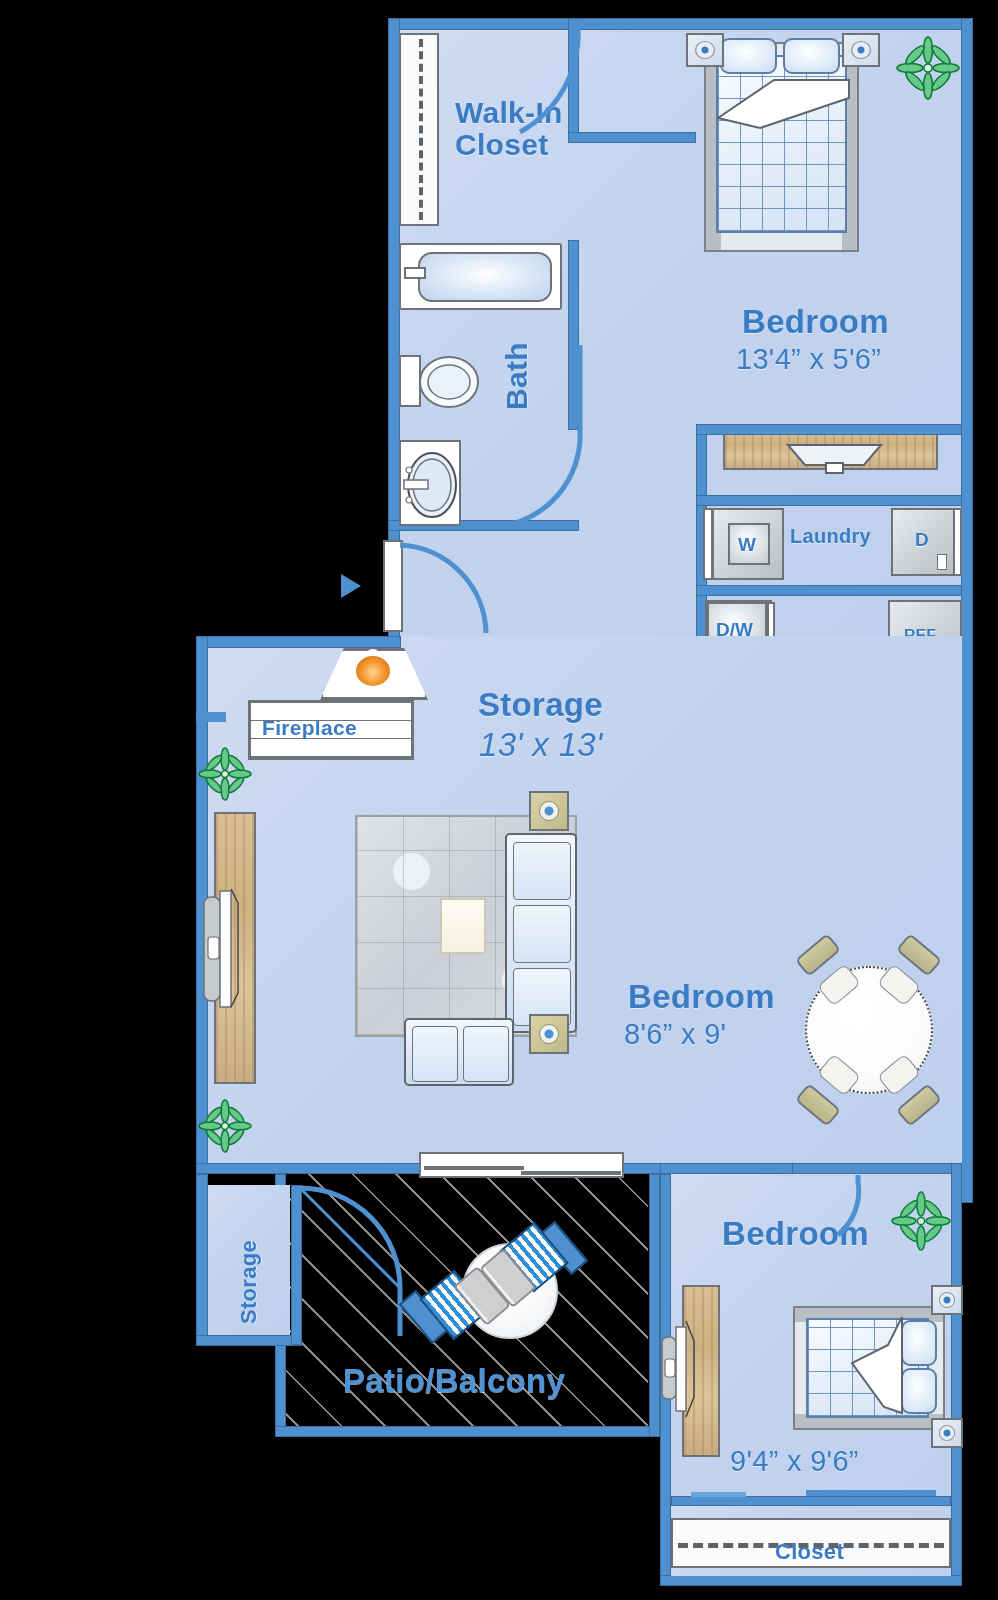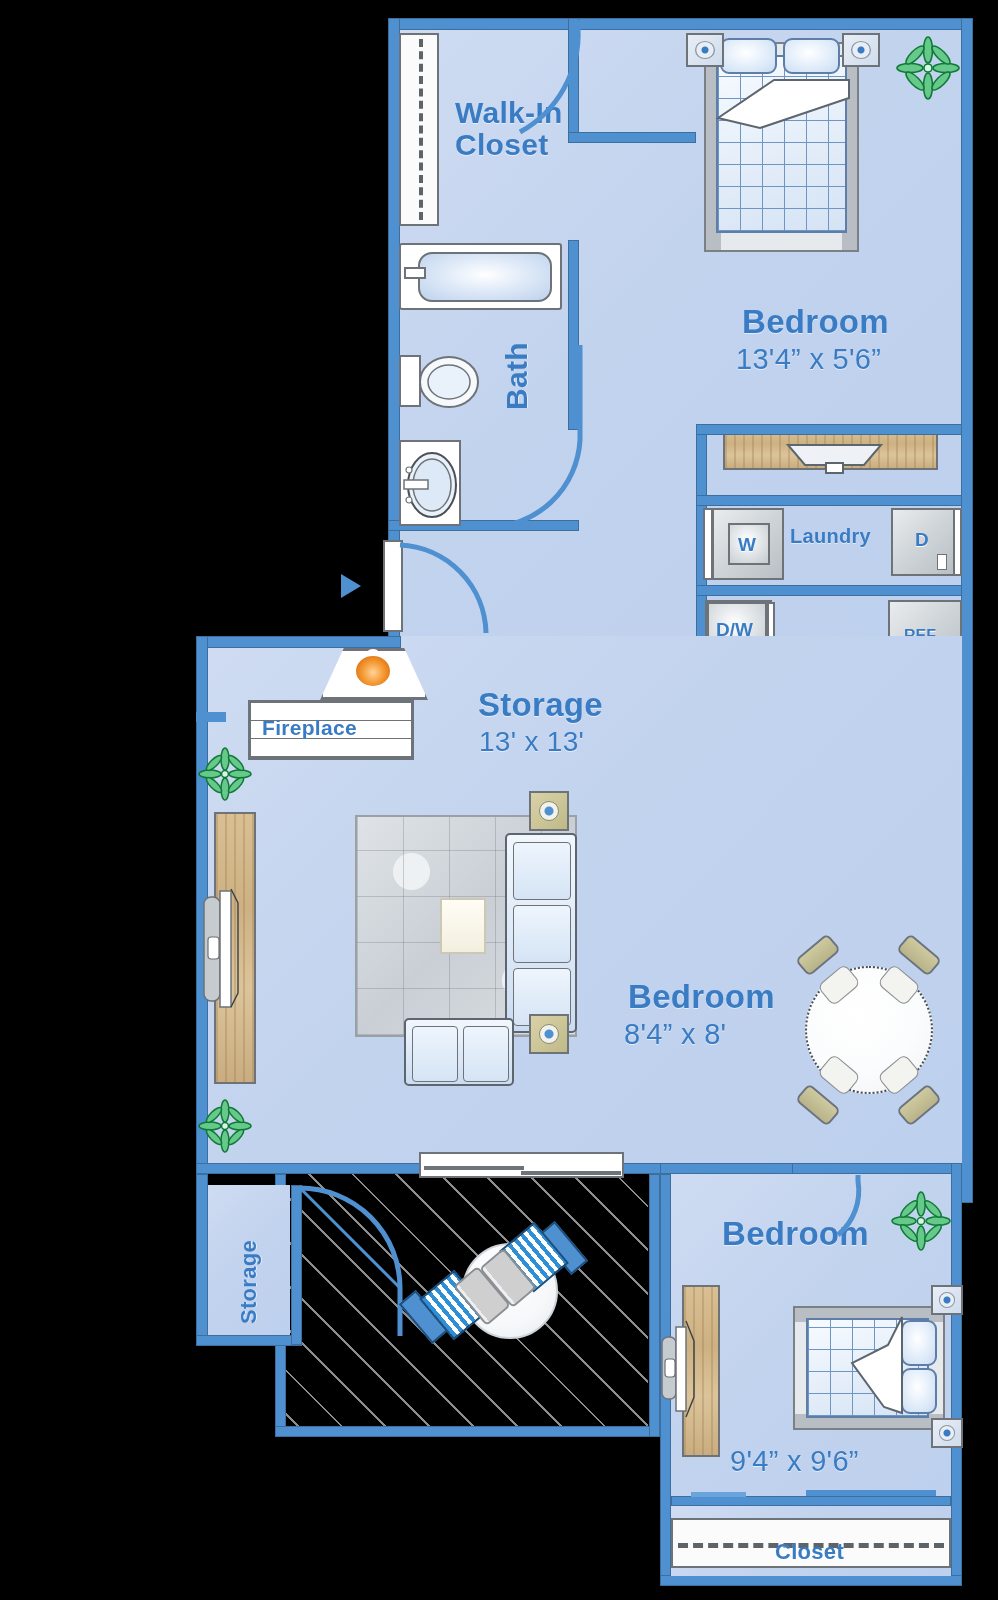--- a/index.html
+++ b/index.html
@@ -260,21 +260,21 @@
 
   <div class="abs fphood" style="left:320px;top:648px;width:108px;height:52px;"></div>
   <div class="abs" style="left:356px;top:656px;width:34px;height:30px;">
     <div class="flamepetals"></div>
     <div class="flame" style="position:relative;"></div>
   </div>
   <div class="abs fpbrick" style="left:248px;top:700px;width:166px;height:60px;"></div>
   <div class="abs lbl med" style="left:262px;top:716px;font-size:21px;">Fireplace</div>
 
   <div class="abs lbl big" style="left:478px;top:686px;font-size:33px;">Storage</div>
-  <div class="abs lbl dim" style="left:479px;top:726px;font-size:28px;">13' x 13'</div>
+  <div class="abs lbl dim" style="left:479px;top:726px;font-size:33px;font-style:italic;">13' x 13'</div>
 
   <div class="abs wood" style="left:214px;top:812px;width:42px;height:272px;">
     <svg style="position:absolute;left:-12px;top:75px;width:46px;height:120px;">
       <rect x="0" y="8" width="16" height="104" rx="7" fill="#c6cbd0" stroke="#6d7378" stroke-width="1.5"></rect>
       <rect x="4" y="48" width="11" height="22" rx="3" fill="#fff" stroke="#6d7378" stroke-width="1.2"></rect>
       <rect x="16" y="2" width="11" height="116" fill="#fff" stroke="#6d7378" stroke-width="1.5"></rect>
       <path d="M27 0 L34 14 L34 104 L27 118" fill="none" stroke="#3b4046" stroke-width="1.4"></path>
     </svg>
   </div>
 
@@ -316,21 +316,21 @@
   </div>
   <div class="abs sofa" style="left:404px;top:1018px;width:110px;height:68px;">
     <div class="abs cush" style="left:6px;top:6px;width:46px;height:56px;"></div>
     <div class="abs cush" style="left:57px;top:6px;width:46px;height:56px;"></div>
   </div>
 
   <div class="abs endtbl" style="left:529px;top:791px;width:40px;height:40px;"></div>
   <div class="abs endtbl" style="left:529px;top:1014px;width:40px;height:40px;"></div>
 
   <div class="abs lbl big" style="left:628px;top:978px;font-size:33px;">Bedroom</div>
-  <div class="abs lbl dim" style="left:624px;top:1018px;font-size:29px;">8'4” x 8'</div>
+  <div class="abs lbl dim" style="left:624px;top:1018px;font-size:29px;">8'6” x 9'</div>
 
   <div class="abs dtable" style="left:805px;top:966px;width:128px;height:128px;"></div>
   <div class="abs dchair" style="left:797px;top:944px;width:42px;height:22px;transform:rotate(-40deg);"></div>
   <div class="abs dchair" style="left:898px;top:944px;width:42px;height:22px;transform:rotate(40deg);"></div>
   <div class="abs dchair" style="left:797px;top:1094px;width:42px;height:22px;transform:rotate(40deg);"></div>
   <div class="abs dchair" style="left:898px;top:1094px;width:42px;height:22px;transform:rotate(-40deg);"></div>
   <div class="abs dseat" style="left:821px;top:972px;width:36px;height:26px;transform:rotate(-40deg);"></div>
   <div class="abs dseat" style="left:881px;top:972px;width:36px;height:26px;transform:rotate(40deg);"></div>
   <div class="abs dseat" style="left:821px;top:1062px;width:36px;height:26px;transform:rotate(40deg);"></div>
   <div class="abs dseat" style="left:881px;top:1062px;width:36px;height:26px;transform:rotate(-40deg);"></div>
@@ -356,20 +356,21 @@
   </div>
 
   <div class="abs ptable" style="left:462px;top:1243px;width:96px;height:96px;"></div>
   <div class="abs pcap" style="left:413px;top:1291px;width:22px;height:52px;transform:rotate(-40deg);"></div>
   <div class="abs pchair" style="left:431px;top:1278px;width:46px;height:54px;transform:rotate(-40deg);"></div>
   <div class="abs" style="left:466px;top:1270px;width:32px;height:52px;transform:rotate(-40deg);background:linear-gradient(90deg,#efefef 0 3px,#cfcfcf 3px 6px);border:2px solid #8b8f93;border-radius:5px;"></div>
   <div class="abs pcap" style="left:552px;top:1222px;width:22px;height:52px;transform:rotate(-40deg);"></div>
   <div class="abs pchair" style="left:511px;top:1230px;width:46px;height:54px;transform:rotate(-40deg);"></div>
   <div class="abs" style="left:492px;top:1252px;width:32px;height:52px;transform:rotate(-40deg);background:linear-gradient(90deg,#efefef 0 3px,#cfcfcf 3px 6px);border:2px solid #8b8f93;border-radius:5px;"></div>
 
+  <div class="abs lbl big" style="left:343px;top:1362px;font-size:33px;color:#4d93d6;">Patio/Balcony</div>
 
   <div class="abs room" style="left:660px;top:1174px;width:302px;height:330px;"></div>
   <div class="abs wall" style="left:660px;top:1174px;width:11px;height:412px;"></div>
   <div class="abs wall" style="left:951px;top:1163px;width:11px;height:423px;"></div>
   <div class="abs wall" style="left:660px;top:1575px;width:302px;height:11px;"></div>
   <div class="abs wall" style="left:671px;top:1496px;width:280px;height:10px;"></div>
   <div class="abs wall" style="left:660px;top:1163px;width:133px;height:11px;"></div>
 
   <div class="abs lbl big" style="left:722px;top:1215px;font-size:33px;">Bedroom</div>
   <div class="abs lbl dim" style="left:730px;top:1445px;font-size:29px;">9'4” x 9'6”</div>

